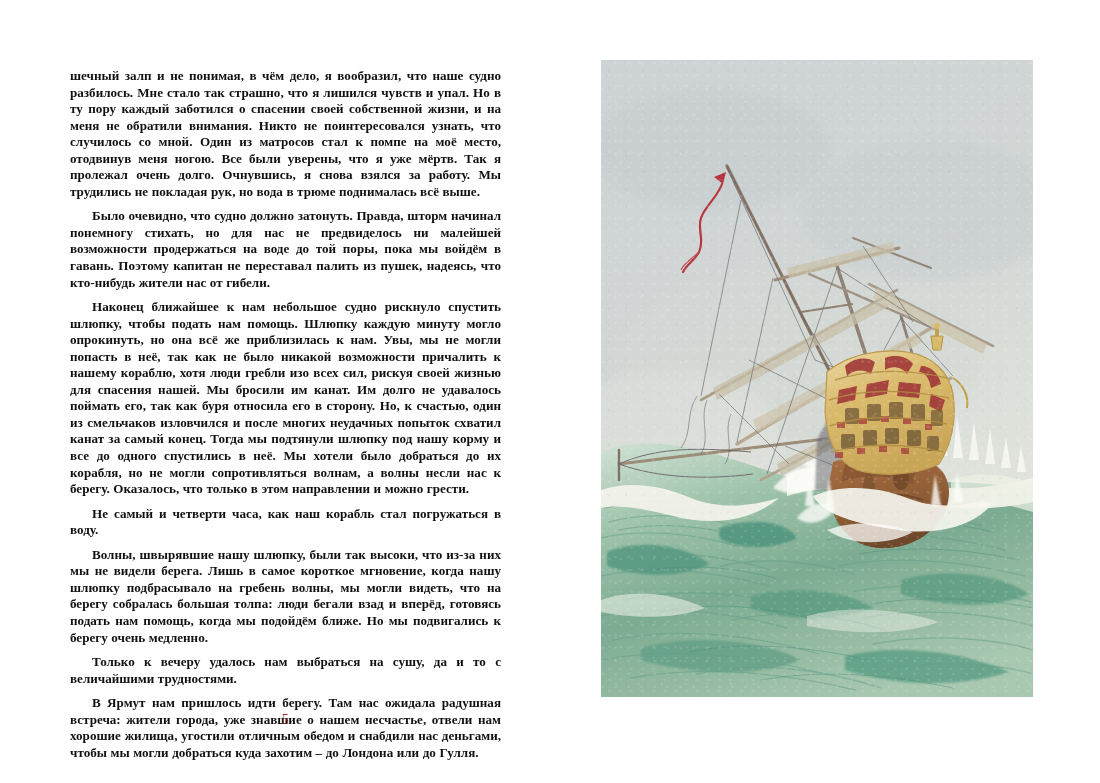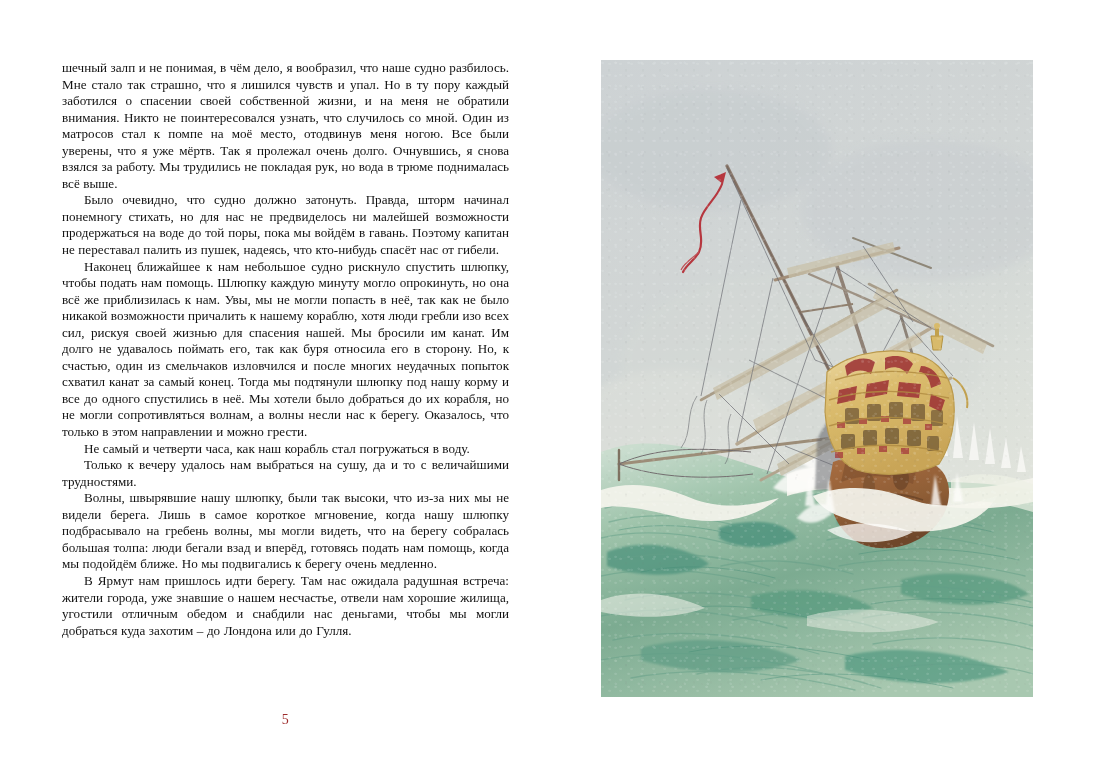--- a/index.html
+++ b/index.html
@@ -30,23 +30,24 @@
     width: 447px;
     color: #111111;
     font-size: 13.1px;
     line-height: 16.55px;
     text-align: justify;
     text-justify: inter-word;
     -webkit-hyphens: none;
     hyphens: none;
   }
   .text-column p {
-    margin: 0;
+    margin: 8px;
     text-indent: 22px;
     word-spacing: 0.02em;
+    font-weight: bold;
   }
   .text-column p.noindent {
     text-indent: 0;
   }
 
   
   .page-number {
     position: absolute;
     left: 62px;
     top: 712px;
@@ -83,25 +84,25 @@
     background-size: 13px 13px, 17px 17px, 11px 11px, 19px 19px, 23px 23px;
   }
 </style>
 </head>
 <body>
 
 <div class="page">
 
   <div class="text-column">
     <p class="noindent">шечный залп и не понимая, в чём дело, я вообразил, что наше судно разбилось. Мне стало так страшно, что я лишился чувств и упал. Но в ту пору каждый заботился о спасении своей собственной жизни, и на меня не обратили внимания. Никто не поинтересовался узнать, что случилось со мной. Один из матросов стал к помпе на моё место, отодвинув меня ногою. Все были уверены, что я уже мёртв. Так я пролежал очень долго. Очнувшись, я снова взялся за работу. Мы трудились не покладая рук, но вода в трюме поднималась всё выше.</p>
-    <p>Было очевидно, что судно должно затонуть. Правда, шторм начинал понемногу стихать, но для нас не предвиделось ни малейшей возможности продержаться на воде до той поры, пока мы войдём в гавань. Поэтому капитан не переставал палить из пушек, надеясь, что кто-нибудь спасёт нас от гибели.</p>
+    <p>Было очевидно, что судно должно затонуть. Правда, шторм начинал понемногу стихать, но для нас не предвиделось ни малейшей возможности продержаться на воде до той поры, пока мы войдём в гавань. Поэтому капитан не переставал палить из пушек, надеясь, что кто-нибудь жители нас от гибели.</p>
     <p>Наконец ближайшее к нам небольшое судно рискнуло спустить шлюпку, чтобы подать нам помощь. Шлюпку каждую минуту могло опрокинуть, но она всё же приблизилась к нам. Увы, мы не могли попасть в неё, так как не было никакой возможности причалить к нашему кораблю, хотя люди гребли изо всех сил, рискуя своей жизнью для спасения нашей. Мы бросили им канат. Им долго не удавалось поймать его, так как буря относила его в сторону. Но, к счастью, один из смельчаков изловчился и после многих неудачных попыток схватил канат за самый конец. Тогда мы подтянули шлюпку под нашу корму и все до одного спустились в неё. Мы хотели было добраться до их корабля, но не могли сопротивляться волнам, а волны несли нас к берегу. Оказалось, что только в этом направлении и можно грести.</p>
     <p>Не самый и четверти часа, как наш корабль стал погружаться в воду.</p>
+    <p>Волны, швырявшие нашу шлюпку, были так высоки, что из-за них мы не видели берега. Лишь в самое короткое мгновение, когда нашу шлюпку подбрасывало на гребень волны, мы могли видеть, что на берегу собралась большая толпа: люди бегали взад и вперёд, готовясь подать нам помощь, когда мы подойдём ближе. Но мы подвигались к берегу очень медленно.</p>
     <p>Только к вечеру удалось нам выбраться на сушу, да и то с величайшими трудностями.</p>
-    <p>Волны, швырявшие нашу шлюпку, были так высоки, что из-за них мы не видели берега. Лишь в самое короткое мгновение, когда нашу шлюпку подбрасывало на гребень волны, мы могли видеть, что на берегу собралась большая толпа: люди бегали взад и вперёд, готовясь подать нам помощь, когда мы подойдём ближе. Но мы подвигались к берегу очень медленно.</p>
     <p>В Ярмут нам пришлось идти берегу. Там нас ожидала радушная встреча: жители города, уже знавшие о нашем несчастье, отвели нам хорошие жилища, угостили отличным обедом и снабдили нас деньгами, чтобы мы могли добраться куда захотим – до Лондона или до Гулля.</p>
   </div>
 
   <div class="page-number">5</div>
 
   <div class="illustration">
     <svg class="illu-svg" viewBox="0 0 432 637" preserveAspectRatio="none">
       <defs>
         <linearGradient id="skyGrad" x1="0" y1="0" x2="0.3" y2="1">
           <stop offset="0%" stop-color="#cdd4d8"></stop>

